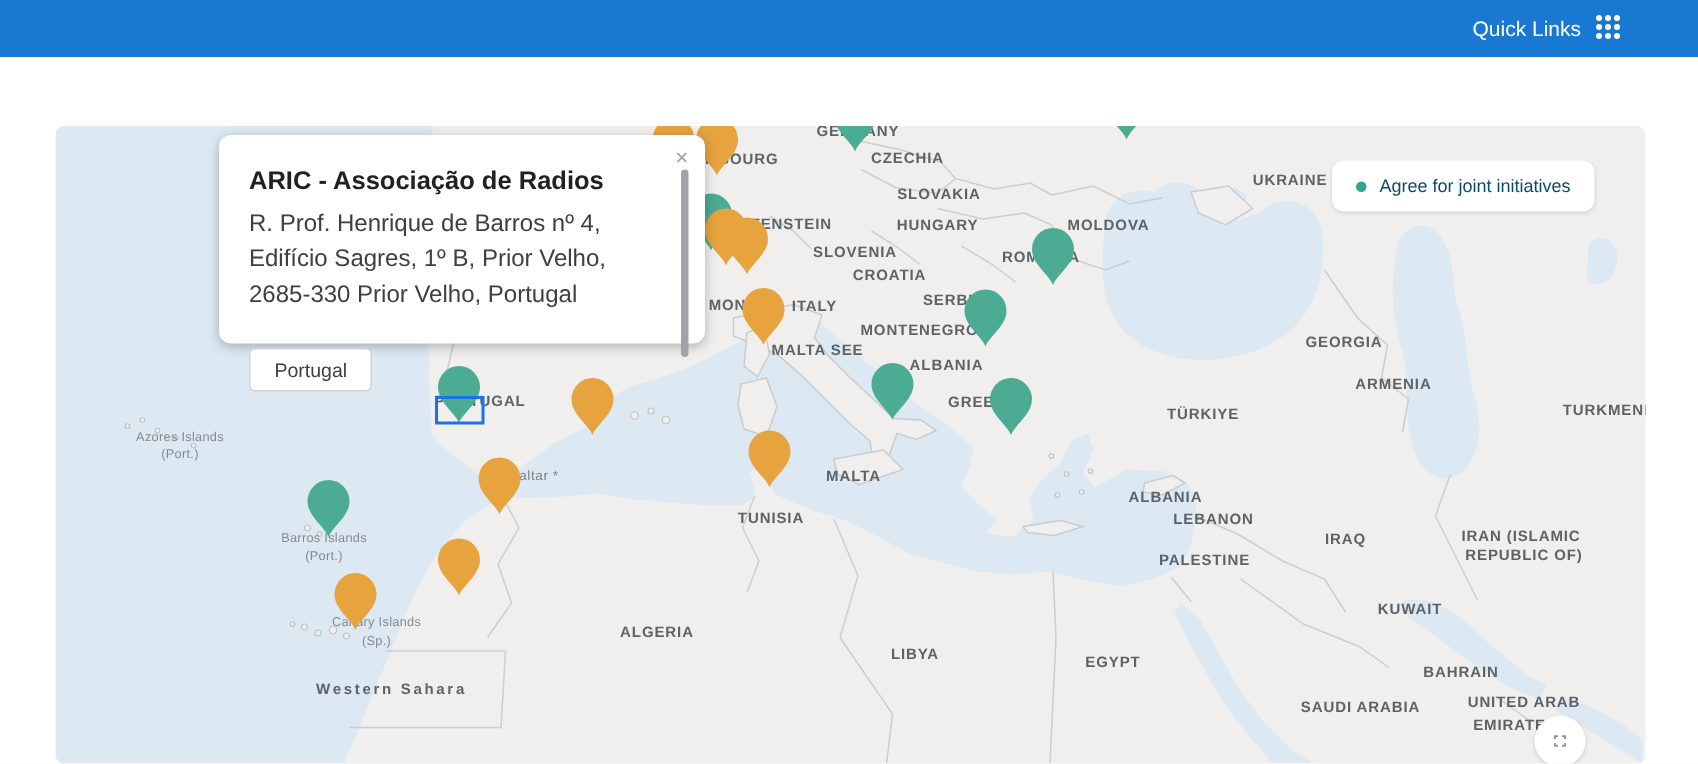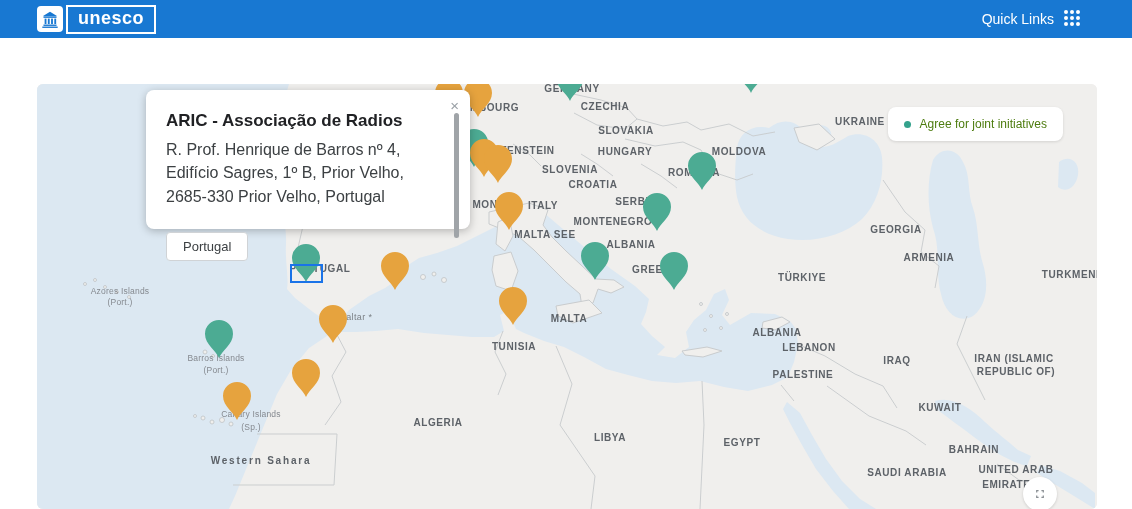--- a/index.html
+++ b/index.html
@@ -21,56 +21,37 @@
   .map svg.geo{position:absolute;left:0;top:0;z-index:1;}
   #labels{position:absolute;left:0;top:0;width:1060px;height:425px;z-index:2;pointer-events:none;}
   .lbl{position:absolute;transform:translate(-50%,-50%);font-weight:bold;font-size:10px;color:#5d6268;letter-spacing:.6px;white-space:nowrap;}
   .lbl.island{font-weight:normal;font-size:8.5px;color:#85898f;letter-spacing:.2px;}
   .lbl.small{font-weight:normal;font-size:9px;color:#7b8086;letter-spacing:.4px;}
   svg.pins{position:absolute;left:0;top:0;z-index:3;}
 
   
   .legend{position:absolute;right:34px;top:23px;z-index:4;background:#fff;border-radius:8px;box-shadow:0 1px 3px rgba(0,0,0,.12);padding:10px 16px;display:flex;align-items:center;gap:9px;}
   .legend .dot{width:7px;height:7px;border-radius:50%;}
-  .legend .txt{font-size:12px;color:#4d7c0f;}
+  .legend .txt{font-size:12px;color:#0c4a6e;}
 
   
   .popup{position:absolute;left:109px;top:6px;width:324px;height:139px;z-index:5;background:#fff;border-radius:8px;box-shadow:0 2px 8px rgba(0,0,0,.25);box-sizing:border-box;padding:20px 44px 0 20px;}
   .popup h2{margin:0 0 7px 0;font-size:17px;color:#202124;line-height:1.25;}
   .popup .addr{font-size:16px;color:#3c4043;line-height:1.45;width:260px;}
   .popup .chip{margin-top:24px;display:inline-block;background:#fff;border:1px solid #d0d3d6;border-radius:4px;padding:6px 16px;font-size:13px;color:#3c4043;cursor:pointer;}
   .popup .close{position:absolute;top:8px;right:11px;color:#9aa0a6;font-size:15px;line-height:1;cursor:pointer;}
   .popup .sb{position:absolute;right:11px;top:23px;width:5px;height:125px;border-radius:3px;background:#a0a4a8;cursor:pointer;}
 
   
   .fsbtn{position:absolute;z-index:4;left:986px;top:393px;width:34px;height:34px;border-radius:50%;background:#fff;box-shadow:0 1px 3px rgba(0,0,0,.15);display:flex;align-items:center;justify-content:center;cursor:pointer;}
 </style>
 </head>
 <body>
 
 <div class="header">
-  <div class="logo-wrap">
-    <div class="logo-square">
-      <svg width="20" height="20" viewBox="0 0 26 26">
-        <g fill="#1878d2">
-          <path d="M4,9 L13,3.5 L22,9 Z"></path>
-          <rect x="4.5" y="9.5" width="17" height="2"></rect>
-          <rect x="6" y="12.5" width="2.4" height="7"></rect>
-          <rect x="10.2" y="12.5" width="2.4" height="7"></rect>
-          <rect x="14.4" y="12.5" width="2.4" height="7"></rect>
-          <rect x="18.6" y="12.5" width="2.4" height="7"></rect>
-          <rect x="4.5" y="20.2" width="17" height="1.8"></rect>
-          <rect x="3" y="22.8" width="20" height="1.8"></rect>
-        </g>
-      </svg>
-    </div>
-    <div class="unesco-box">
-      <span>unesco</span>
-    </div>
-  </div>
   <div class="header-right">
     <span class="quick-links">Quick Links</span>
     <div class="grid-icon">
       <i></i>
         <i></i>
         <i></i>
         <i></i>
         <i></i>
         <i></i>
         <i></i>

